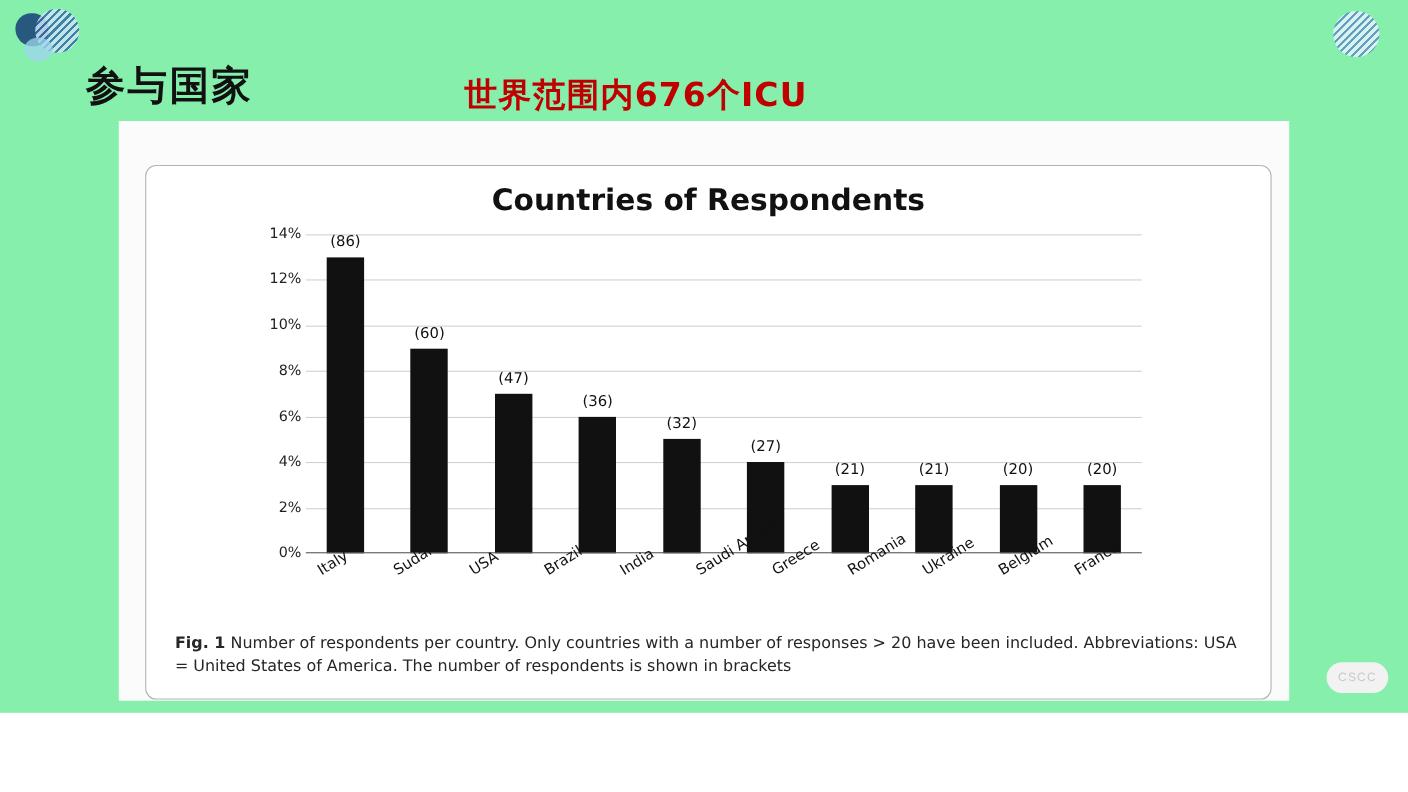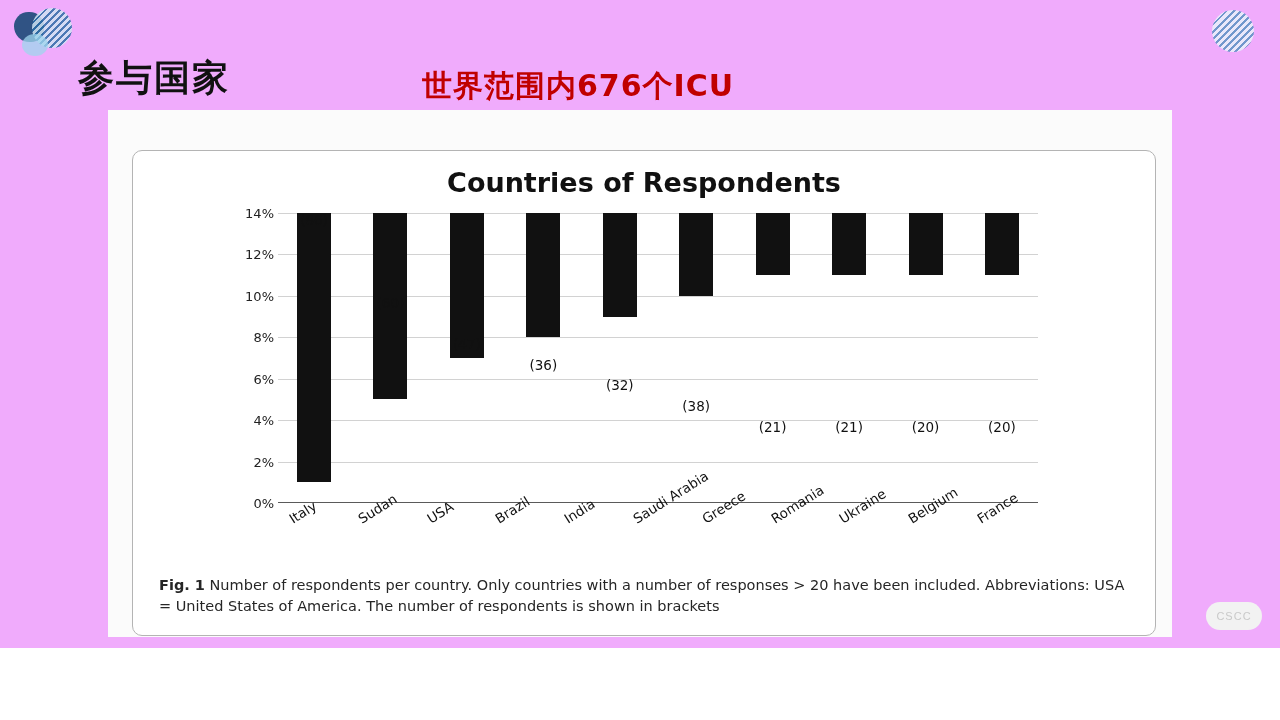--- a/index.html
+++ b/index.html
@@ -10,21 +10,21 @@
     width: 1280px;
     height: 720px;
     overflow: hidden;
     background: #ffffff;
     font-family: "Liberation Sans", sans-serif;
   }
   .slide {
     position: relative;
     width: 1280px;
     height: 648px;
-    background: #f0abfc;
+    background: #86efac;
   }
 
   
   .blob-tl {
     position: absolute;
     left: 10px;
     top: 6px;
     width: 66px;
     height: 54px;
   }
@@ -181,20 +181,21 @@
     justify-content: space-between;
     padding: 0 14px;
     box-sizing: border-box;
   }
   .bar-col {
     position: relative;
     width: 44px;
     height: 100%;
     display: flex;
     flex-direction: column;
+    justify-content: flex-end;
     align-items: center;
   }
   .bar {
     width: 34px;
     background: #111111;
   }
   .bar-label {
     position: absolute;
     width: 80px;
     left: 50%;
@@ -304,21 +305,21 @@
             </div>
             <div class="bar-col">
               <div class="bar-label" style="bottom: 130.286px;">(36)</div>
               <div class="bar" style="height: 124.286px; background: rgb(17, 17, 17);"></div>
             </div>
             <div class="bar-col">
               <div class="bar-label" style="bottom: 109.571px;">(32)</div>
               <div class="bar" style="height: 103.571px; background: rgb(17, 17, 17);"></div>
             </div>
             <div class="bar-col">
-              <div class="bar-label" style="bottom: 88.8571px;">(38)</div>
+              <div class="bar-label" style="bottom: 88.8571px;">(27)</div>
               <div class="bar" style="height: 82.8571px; background: rgb(17, 17, 17);"></div>
             </div>
             <div class="bar-col">
               <div class="bar-label" style="bottom: 68.1429px;">(21)</div>
               <div class="bar" style="height: 62.1429px; background: rgb(17, 17, 17);"></div>
             </div>
             <div class="bar-col">
               <div class="bar-label" style="bottom: 68.1429px;">(21)</div>
               <div class="bar" style="height: 62.1429px; background: rgb(17, 17, 17);"></div>
             </div>

